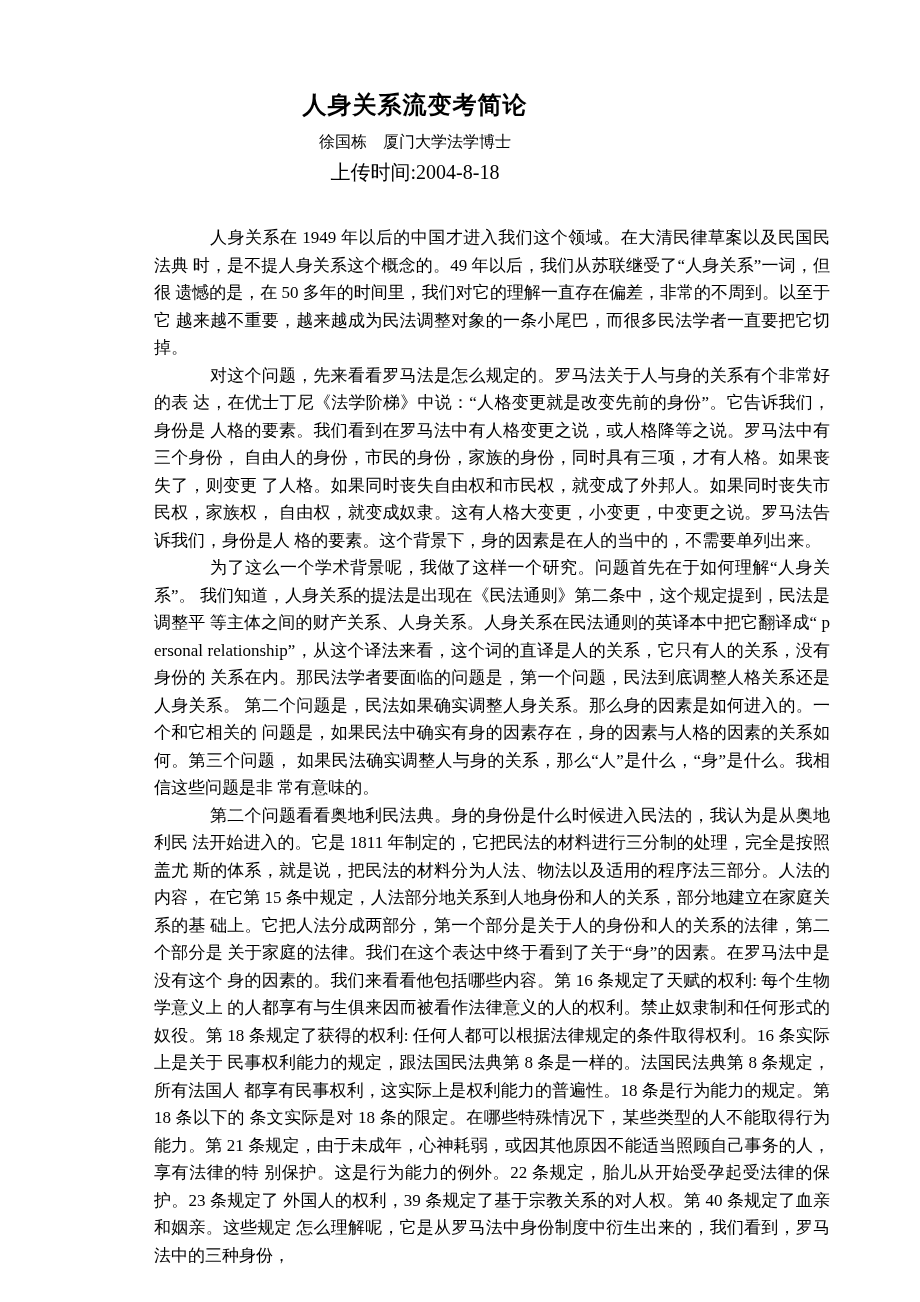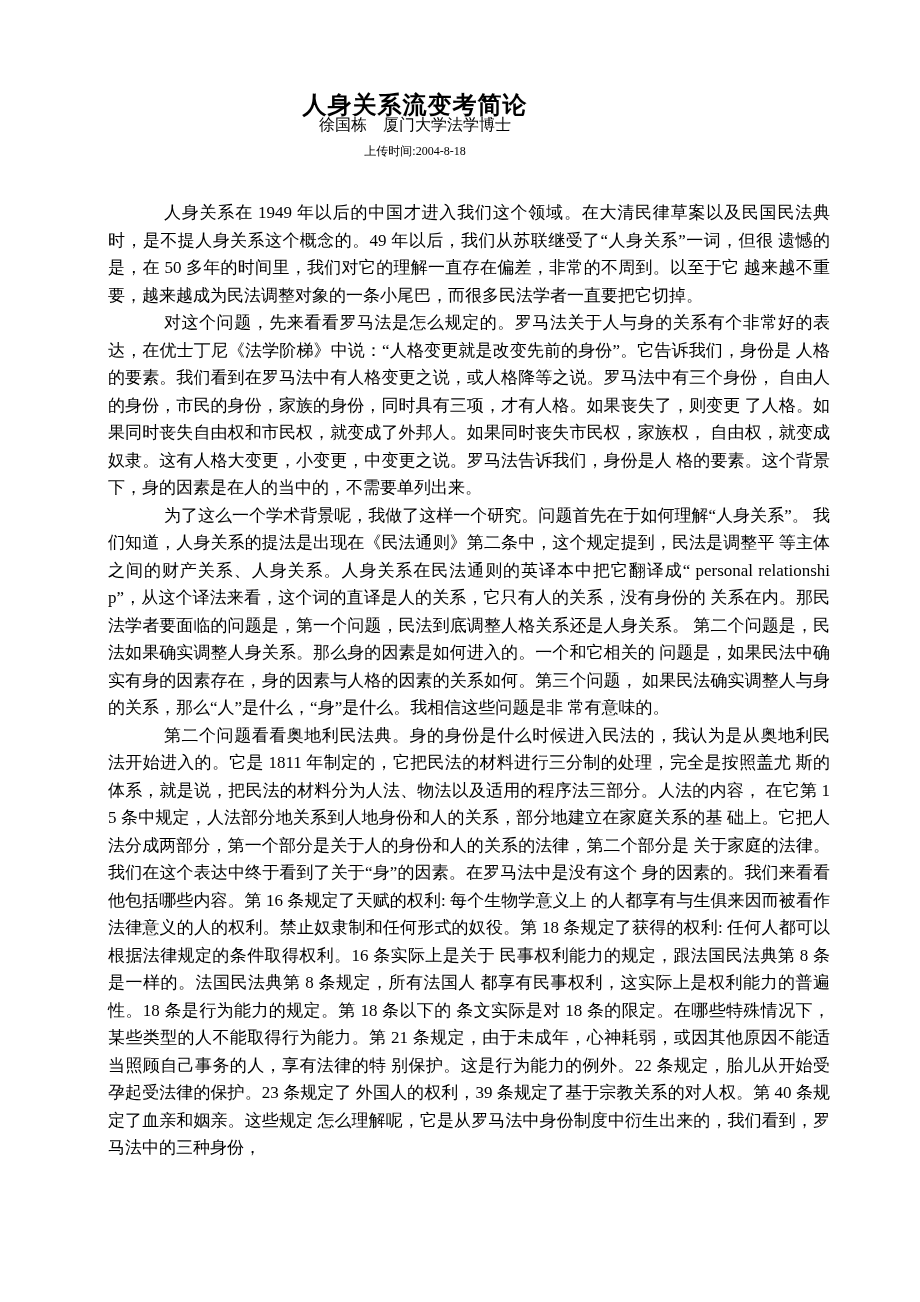--- a/index.html
+++ b/index.html
@@ -21,36 +21,37 @@
     text-align: center;
   }
   .doc-title {
     font-family: "Liberation Sans", "DejaVu Sans", sans-serif;
     font-size: 24px;
     font-weight: 700;
     line-height: 1;
     letter-spacing: 1px;
   }
   .doc-author {
-    margin-top: 0;
+    margin-top: 17px;
     font-size: 16px;
     line-height: 1;
   }
   .doc-upload {
     margin-top: 12px;
-    font-size: 12px;
+    font-size: 20px;
     line-height: 1;
   }
   .doc-body {
     margin-top: 42px;
     padding-left: 108px;
     font-size: 17px;
     line-height: 27.5px;
     text-align: justify;
     text-justify: inter-character;
+    margin-left: 46px;
   }
   .doc-body p {
     margin: 0;
     padding: 0;
     text-indent: 56px;
     word-break: break-all;
   }
 </style>
 </head>
 <body>

